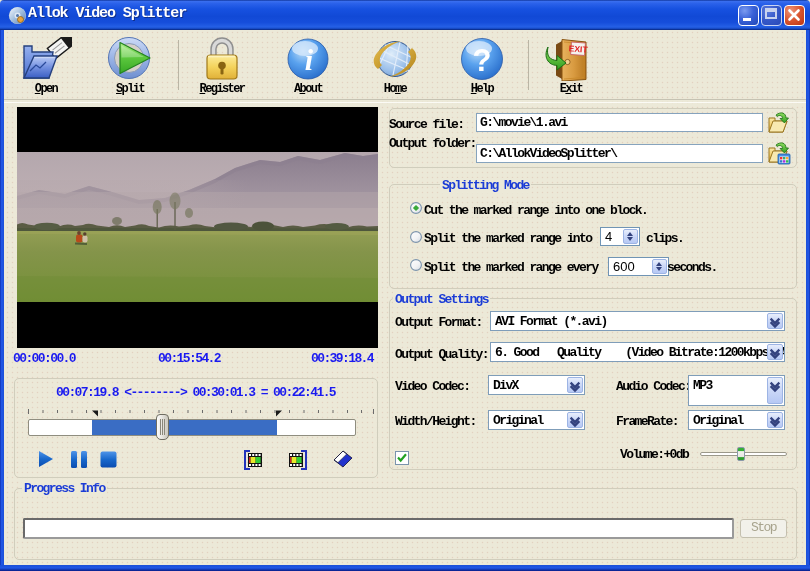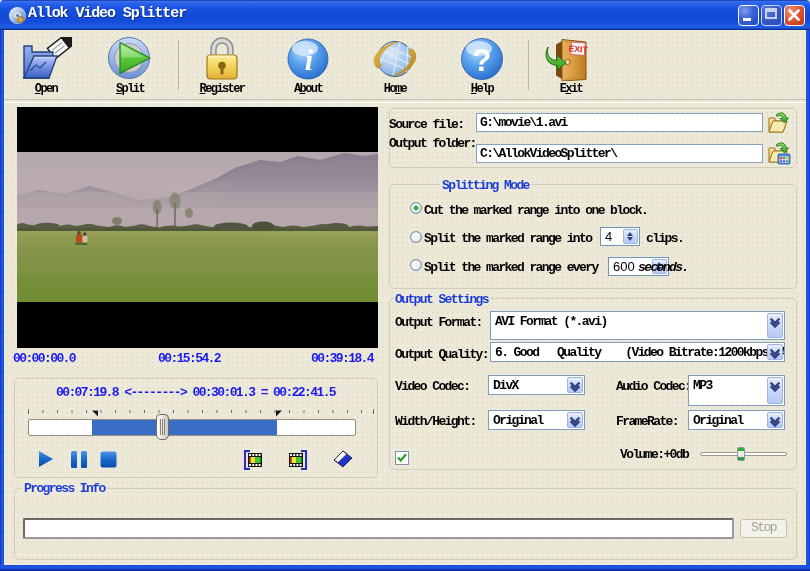--- a/index.html
+++ b/index.html
@@ -464,33 +464,33 @@
     </div>
   <div class="mlabel" style="left:646px;top:231px;">clips.</div>
   <svg class="radio" style="left:410px;top:259px;" width="12" height="12" viewBox="0 0 12 12">
     <circle cx="6" cy="6" r="5.4" fill="url(#rg1)" stroke="#7b93ac" stroke-width="1.1"></circle>
   </svg>
   <div class="mlabel" style="left:424px;top:260px;">Split the marked range every</div>
   <div class="spin" style="left:608px;top:257px;width:61px;height:19px;">
       <span class="sv">600</span>
       <span class="sbtn"></span>
     </div>
-  <div class="mlabel" style="left:638px;top:260px;font-style:italic;">seconds.</div>
+  <div class="mlabel" style="left:667px;top:260px;">seconds.</div>
 
   <div class="gbox" style="left:389px;top:298px;width:408px;height:172px;"></div>
   <div class="glabel" style="left:393px;top:292px;">Output Settings</div>
   <div class="mlabel" style="left:395px;top:315px;">Output Format:</div>
   <div class="mlabel" style="left:395px;top:347px;">Output Quality:</div>
   <div class="mlabel" style="left:395px;top:379px;">Video Codec:</div>
   <div class="mlabel" style="left:616px;top:379px;">Audio Codec:</div>
   <div class="mlabel" style="left:395px;top:414px;">Width/Height:</div>
   <div class="mlabel" style="left:616px;top:414px;">FrameRate:</div>
   <div class="mlabel" style="left:620px;top:447px;">Volume:+0db</div>
 
-  <div class="combo" style="left:490px;top:311px;width:295px;height:29px;">
+  <div class="combo" style="left:490px;top:311px;width:295px;height:20px;">
     <span class="ctext">AVI Format (*.avi)</span>
       <span class="drop">
         <svg width="12" height="12" viewBox="0 0 12 12">
           <path d="M2.5 2.5 L6 6 L9.5 2.5 M2.5 6 L6 9.5 L9.5 6" fill="none" stroke="#33427e" stroke-width="2.4" stroke-linecap="square"></path>
         </svg>
       </span>
   </div>
   <div class="combo" style="left:490px;top:342px;width:295px;height:20px;">
     <span class="ctext">6. Good   Quality    (Video Bitrate:1200kbps; A</span>
       <span class="drop">

